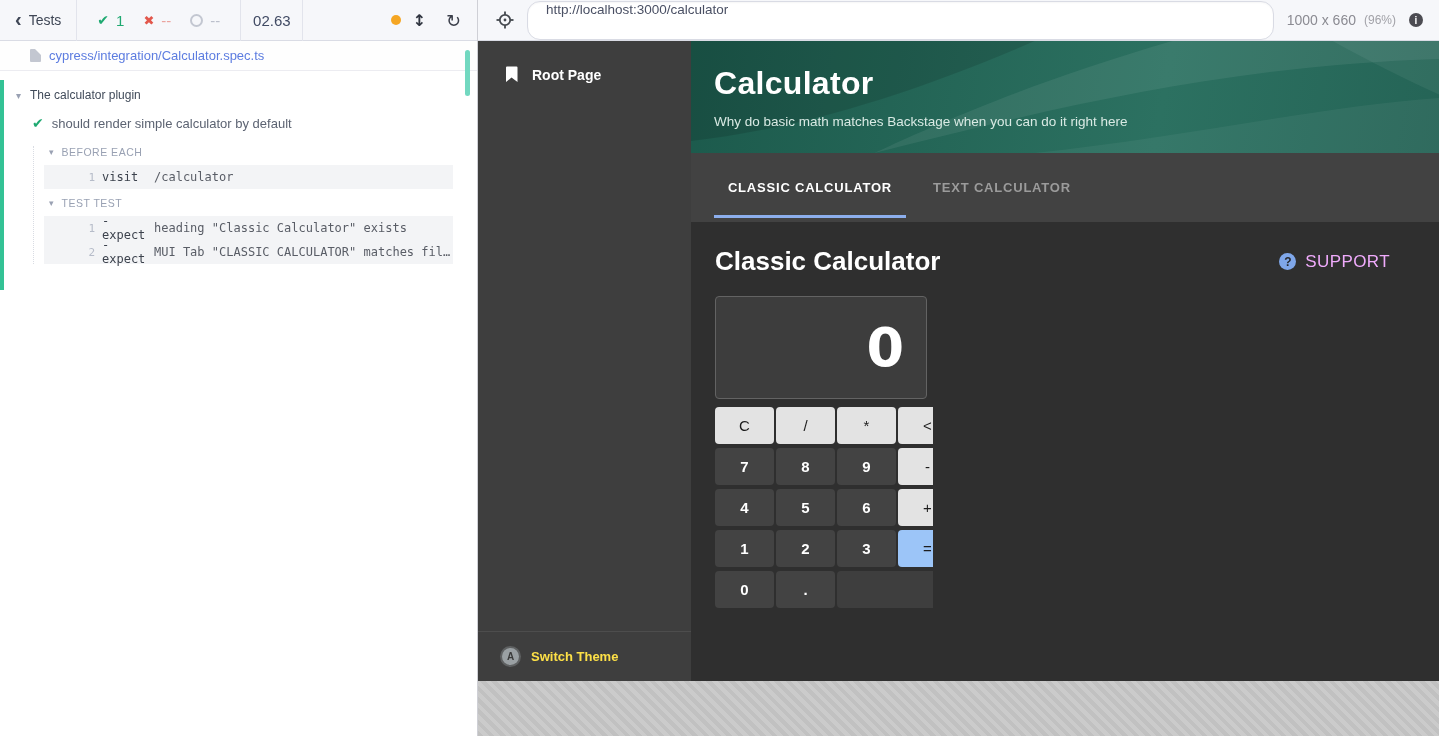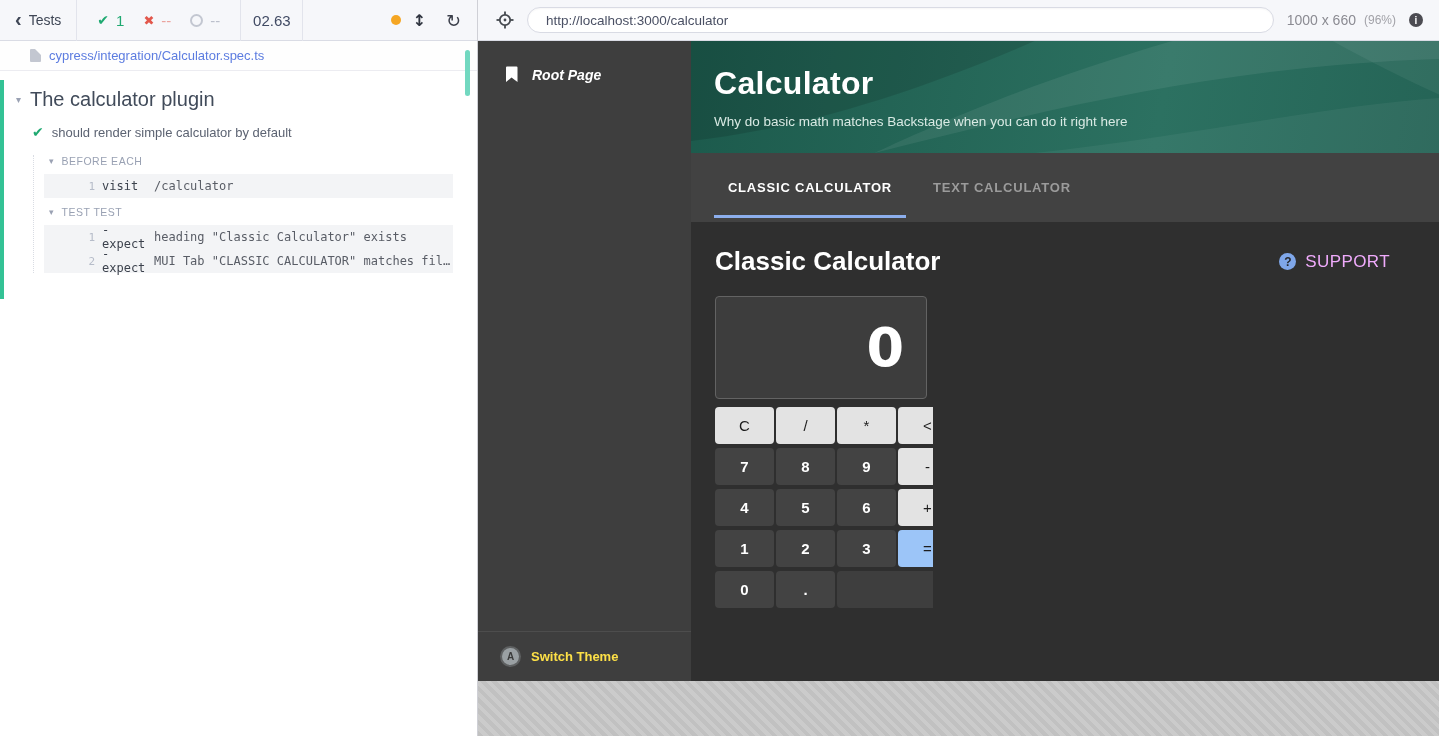--- a/index.html
+++ b/index.html
@@ -30,49 +30,49 @@
   .refresh { font-family:"DejaVu Sans", sans-serif; font-size:18px; color:#3b3f4a; cursor:pointer; margin-left:8px; }
 
   .specbar { height:30px; background:#fefefe; border-bottom:1px solid #ececf1; display:flex; align-items:center; padding-left:30px; gap:8px; }
   .file-ico { width:11px; height:13px; background:#c3c7d1; border-radius:1px; position:relative; }
   .file-ico:before { content:""; position:absolute; right:0; top:0; border:3px solid #fff; border-left-color:transparent; border-bottom-color:transparent; }
   .spec-link { font-size:13px; color:#5c7ce0; cursor:pointer; }
 
   .runnables { margin-top:9px; border-left:4px solid #33c295; padding:8px 0 18px 0; }
   .suite-row { display:flex; align-items:center; gap:9px; padding-left:12px; margin-bottom:13px; cursor:pointer; }
   .tri { color:#9aa1b3; font-size:10px; }
-  .suite-title { font-size:20px; color:#414b5a; }
+  .suite-title { font-size:12px; color:#414b5a; }
   .test-row { display:flex; align-items:center; gap:8px; padding-left:28px; margin-bottom:15px; cursor:pointer; }
   .test-title { font-size:13px; color:#5c6372; }
   .hooks { margin-left:29px; border-left:1px dotted #d9dce3; }
   .hook-label { display:flex; align-items:center; gap:8px; margin:8px 0 7px 15px; cursor:pointer; }
   .hook-label .tri { font-size:9px; }
   .hook-name { font-size:10.5px; letter-spacing:.5px; color:#99a1b3; }
   .cmd-block { margin:0 24px 8px 10px; background:#f3f4f6; }
   .cmd-row { height:24px; display:flex; align-items:center; font-family:"DejaVu Sans Mono", monospace; font-size:12px; cursor:pointer; }
   .cmd-n { width:51px; text-align:right; color:#b6bcc9; font-size:11px; flex:none; }
   .cmd-m { margin-left:7px; width:48px; color:#3c424d; flex:none; }
   .cmd-msg { margin-left:4px; color:#595d66; white-space:nowrap; overflow:hidden; flex:1; padding-right:6px; }
   .rep-thumb { position:absolute; right:7px; top:50px; width:5px; height:46px; border-radius:3px; background:#72d8c0; }
 
   
   .stage-topbar { position:absolute; left:478px; top:0; width:961px; height:41px; background:#f6f7fa; border-bottom:1px solid #dadce5; display:flex; align-items:center; padding:0 16px 0 18px; gap:13px; }
   .crosshair { flex:none; cursor:pointer; }
-  .url-pill { flex:1; height:26px; background:#fff; border:1px solid #d9dbe4; border-radius:13px; display:flex; align-items:center; padding-left:18px; box-shadow:inset 0 1px 2px rgba(0,0,0,.04); }
+  .url-pill { flex:1; height:39px; background:#fff; border:1px solid #d9dbe4; border-radius:13px; display:flex; padding-left:18px; box-shadow:inset 0 1px 2px rgba(0,0,0,.04); }
   .url-text { font-size:13.5px; color:#4a5064; white-space:nowrap; overflow:hidden; }
   .dims { font-size:14px; color:#8b8b92; white-space:nowrap;text-align:center; }
   .pct { font-size:12px; color:#a2a2a8; margin-left:-5px; }
   .info-ico { width:14px; height:14px; border-radius:50%; background:#4c4c52; color:#fff; font-size:10px; font-weight:bold; display:flex; align-items:center; justify-content:center; }
 
   .aut { position:absolute; left:478px; top:41px; width:961px; height:640px; background:#303030; overflow:hidden; }
   .hatch { position:absolute; left:478px; top:681px; width:961px; height:55px;
            background:repeating-linear-gradient(45deg,#c1c1c1 0 4px,#cbcbcb 4px 8px); }
 
   .sb { position:absolute; left:0; top:0; width:213px; height:640px; background:#3e3e3e; }
-  .sb-item { display:flex; align-items:center; gap:13px; padding:25px 10px 0 26px; cursor:pointer;font-style:italic; }
+  .sb-item { display:flex; align-items:center; gap:13px; padding:25px 10px 0 26px; cursor:pointer; }
   .sb-item-label { font-size:14px; font-weight:bold; color:#fff; }
   .sb-footer { position:absolute; left:0; bottom:0; width:100%; height:50px; border-top:1px solid #4d4d4d; display:flex; align-items:center; gap:12px; padding-left:24px; cursor:pointer; }
   .theme-ico { width:17px; height:17px; border-radius:50%; background:#9aa0a3; color:#3a3a3a; font-size:10px; font-weight:bold; display:flex; align-items:center; justify-content:center;
                box-shadow:0 0 0 2px rgba(154,160,163,.35); }
   .sb-footer-label { font-size:13px; font-weight:bold; color:#fde047; }
 
   .main { position:absolute; left:213px; top:0; width:857px; height:640px;text-decoration:underline; }
   .bheader { position:relative; height:112px; overflow:hidden;
              background:linear-gradient(100deg,#1c5a4c 0%,#2c7161 55%,#225f52 100%); }
   .bheader svg.waves { position:absolute; left:0; top:0; width:100%; height:100%; }

